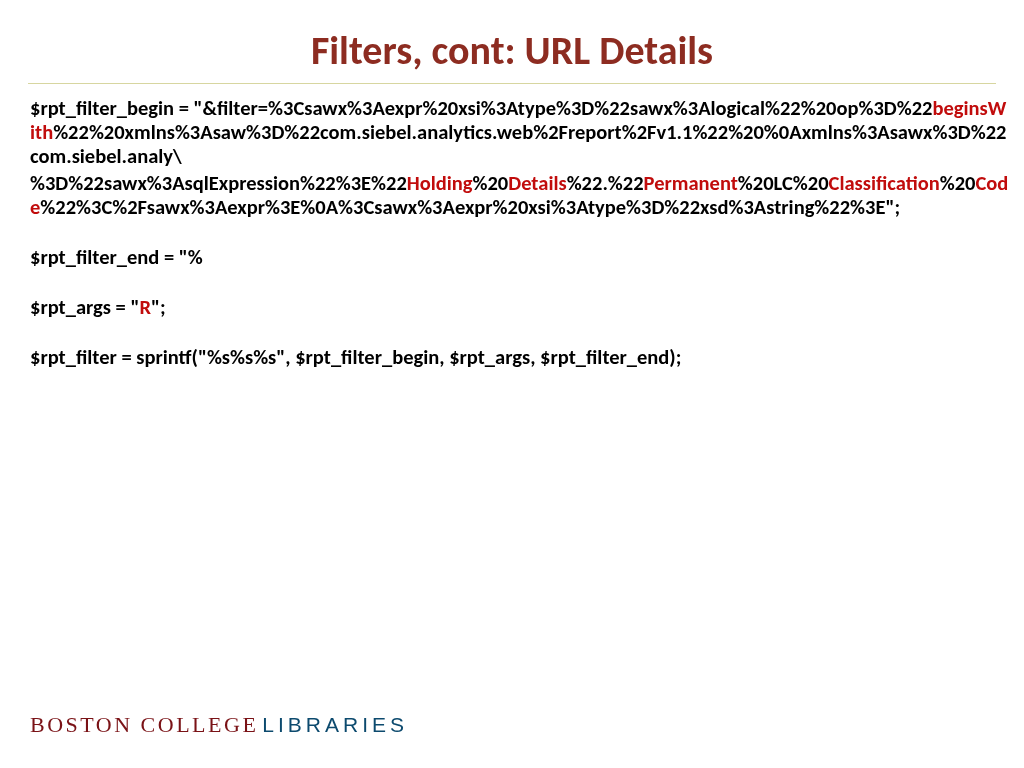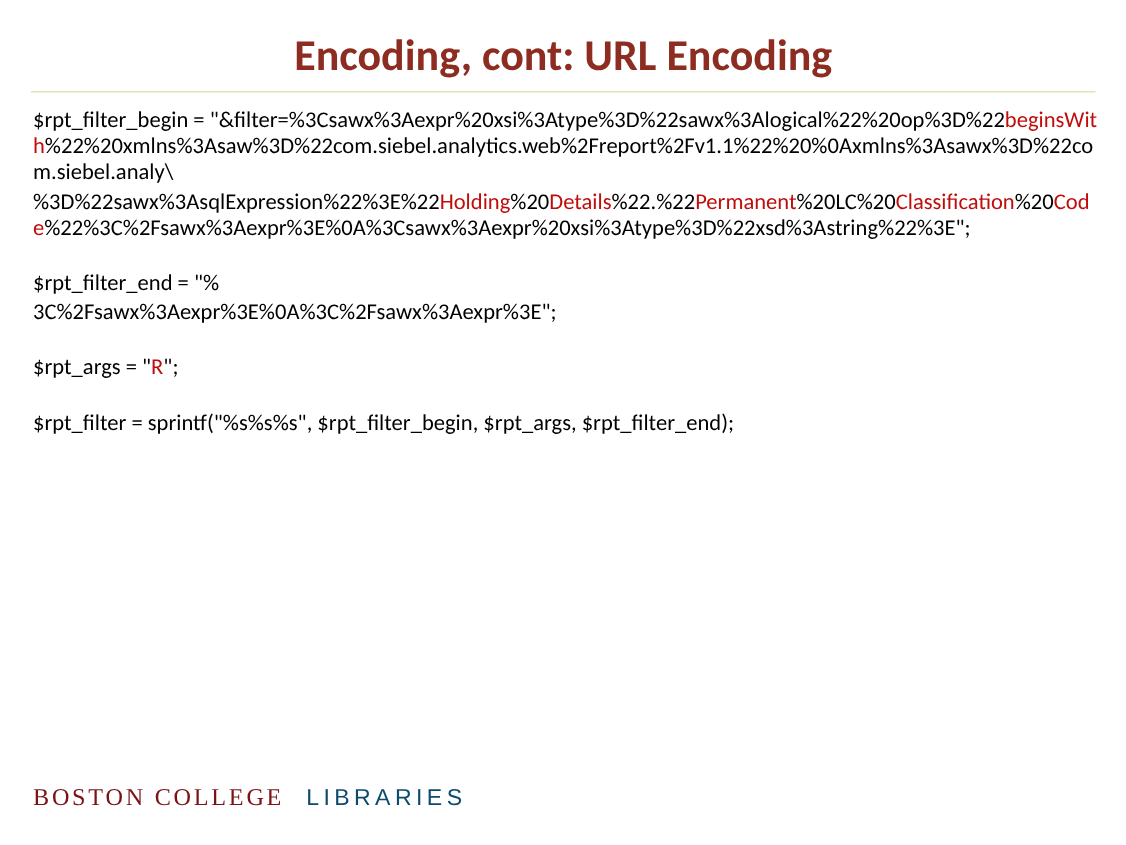--- a/index.html
+++ b/index.html
@@ -22,71 +22,69 @@
   .rule {
     border-top: 1px solid #d7d6a0;
     margin: 0 28px 12px 28px;
   }
   .content {
     padding: 0 14px 0 30px;
     font-size: 20.5px;
     line-height: 1.18;
     color: #000;
     word-break: break-all;
+    font-weight: bold;
   }
   .para { margin-bottom: 2px; }
   .gap { height: 24px; }
   .hl { color: #c10c0c; }
   .footer {
     position: absolute;
     left: 30px;
     bottom: 30px;
     display: flex;
     align-items: baseline;
-    gap: 20px;
+    gap: 4px;
   }
   .footer-bc {
     font-family: "Times New Roman", Times, serif;
     letter-spacing: 2.5px;
     font-size: 22px;
     color: #7a1216;
     font-weight: 500;
   }
   .footer-lib {
     font-family: Arial, sans-serif;
     letter-spacing: 4px;
     font-size: 21px;
     color: #0c4a6e;
     font-weight: 400;
   }
 </style>
 </head>
 <body>
 
-<div class="title">Encoding, cont: URL Encoding</div>
+<div class="title">Filters, cont: URL Details</div>
 <div class="rule"></div>
 
 <div class="content">
 
   <div class="para">
     <span>$rpt_filter_begin = "&amp;filter=%3Csawx%3Aexpr%20xsi%3Atype%3D%22sawx%3Alogical%22%20op%3D%22</span><span class="hl">beginsWith</span><span>%22%20xmlns%3Asaw%3D%22com.siebel.analytics.web%2Freport%2Fv1.1%22%20%0Axmlns%3Asawx%3D%22com.siebel.analy\</span>
   </div>
 
 
   <div class="para">
     <span>%3D%22sawx%3AsqlExpression%22%3E%22</span><span class="hl">Holding</span><span>%20</span><span class="hl">Details</span><span>%22.%22</span><span class="hl">Permanent</span><span>%20LC%20</span><span class="hl">Classification</span><span>%20</span><span class="hl">Code</span><span>%22%3C%2Fsawx%3Aexpr%3E%0A%3Csawx%3Aexpr%20xsi%3Atype%3D%22xsd%3Astring%22%3E</span><span style="word-break:normal">";</span>
   </div>
 
   <div class="gap"></div>
 
   <div class="para" style="word-break:normal">
     <span>$rpt_filter_end = "%</span>
-  </div>
-  <div class="para">
-    <span>3C%2Fsawx%3Aexpr%3E%0A%3C%2Fsawx%3Aexpr%3E";</span>
   </div>
 
   <div class="gap"></div>
 
   <div class="para" style="word-break:normal">
     <span>$rpt_args = "</span><span class="hl">R</span><span>";</span>
   </div>
 
   <div class="gap"></div>
 

